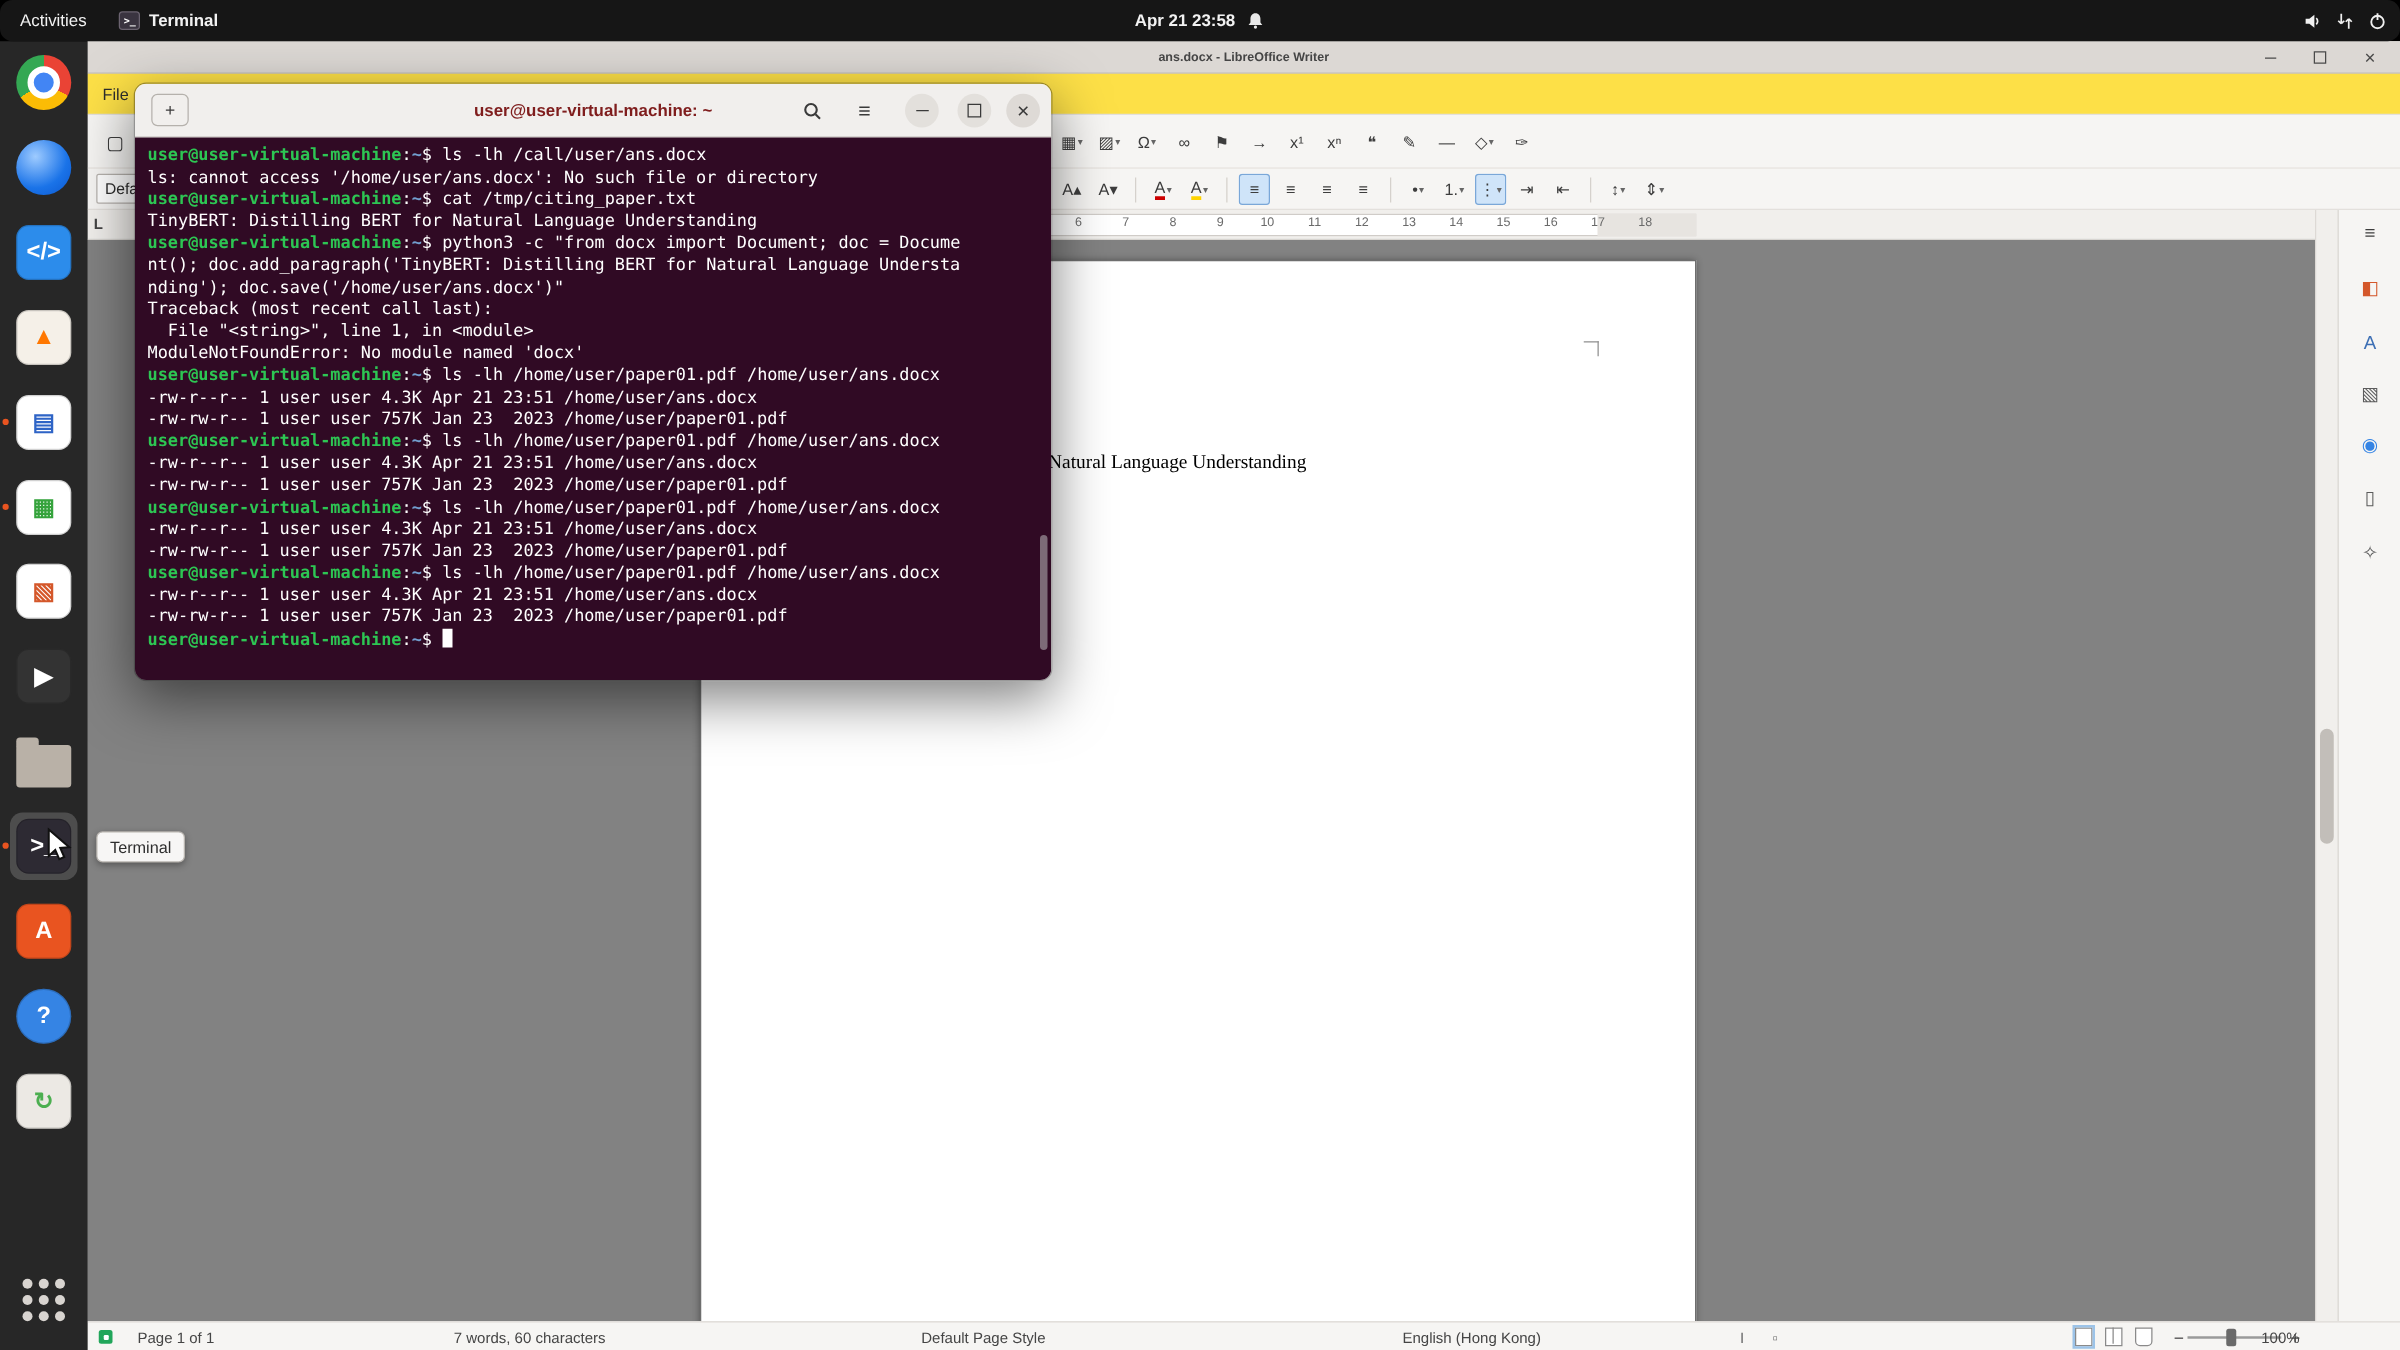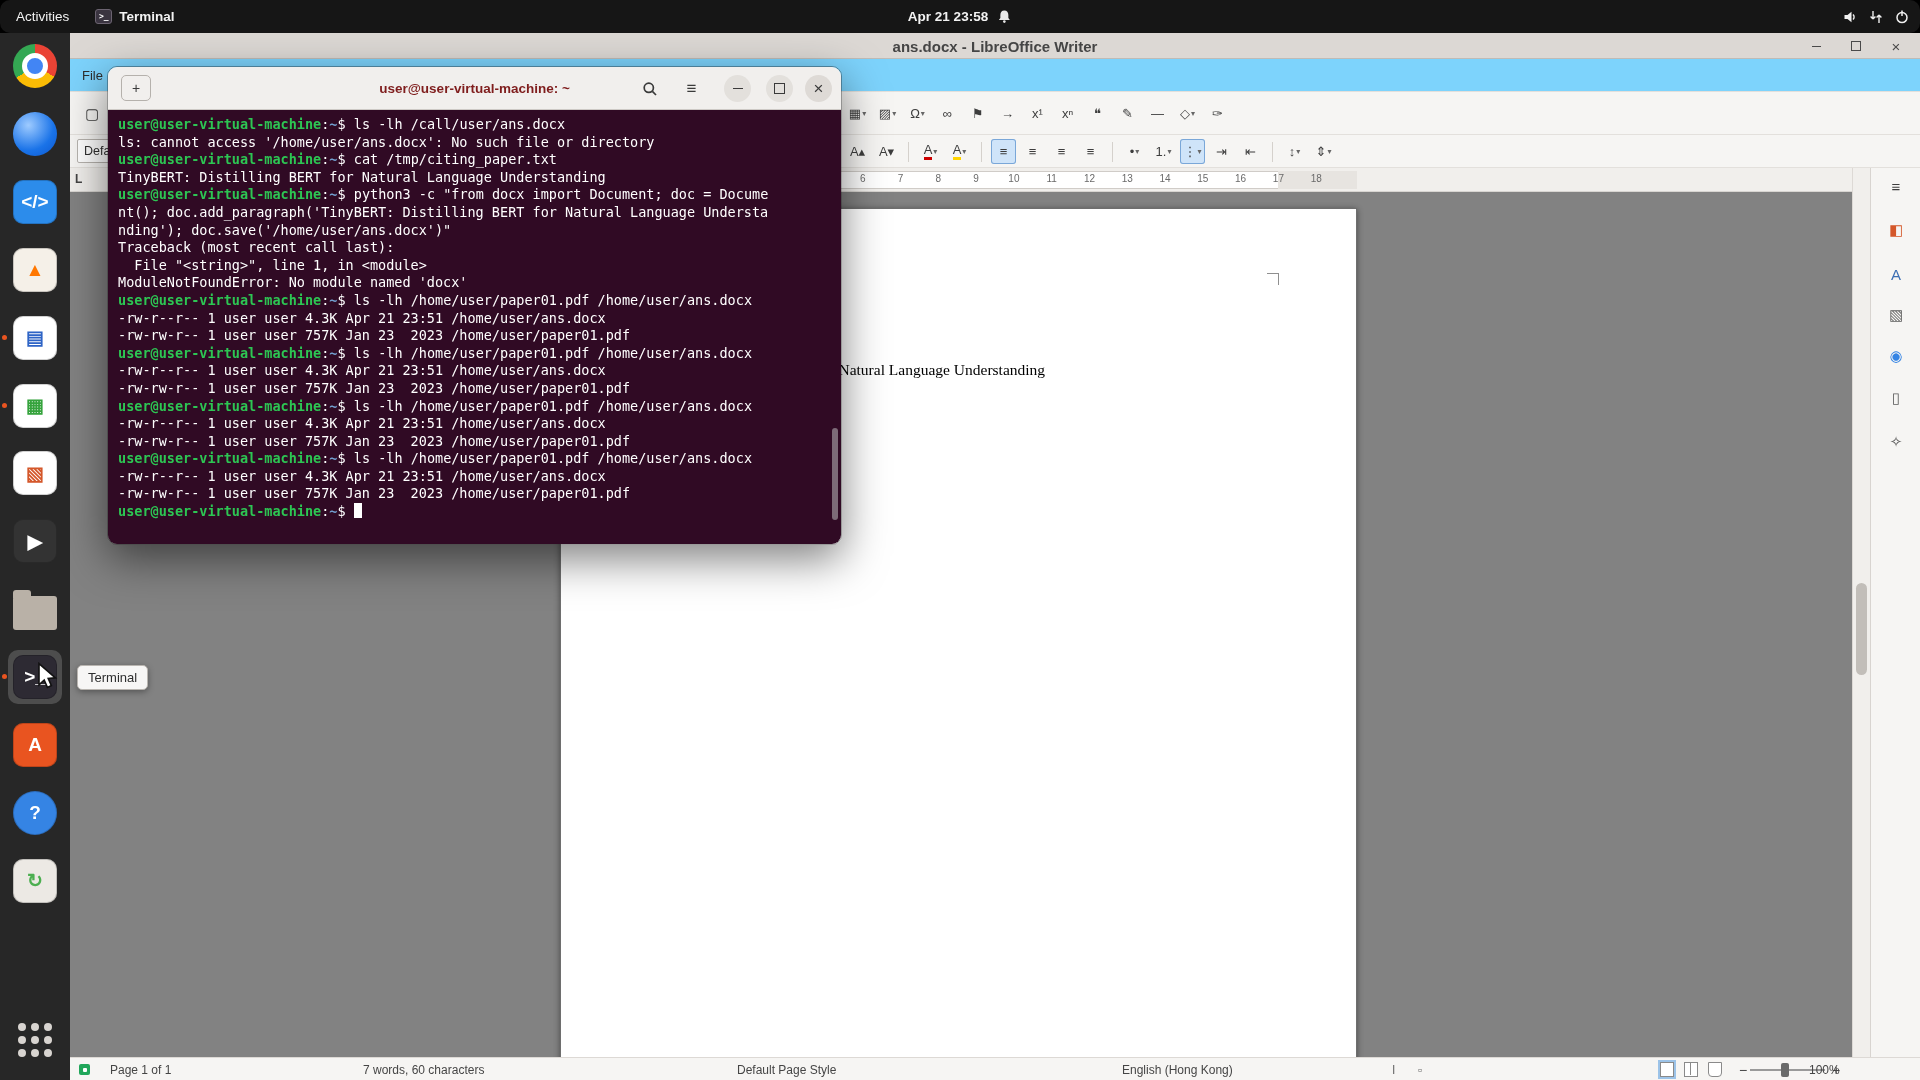--- a/index.html
+++ b/index.html
@@ -11,27 +11,27 @@
   #topbar{position:absolute;left:0;top:0;width:1920px;height:33px;background:#161616;color:#f2f2f2;font-size:13.5px;z-index:50;display:flex;align-items:center;border-radius:10px;}
   #topbar .tbl{display:flex;align-items:center;gap:26px;padding-left:16px;}
   .appmenu{display:flex;align-items:center;gap:7px;font-weight:bold;}
   .app-ic{width:17px;height:15px;background:#3a3440;border:1px solid #6b6370;border-radius:3px;color:#fff;font-size:8px;font-family:"DejaVu Sans Mono",monospace;display:flex;align-items:center;justify-content:center;}
   .tb-center{position:absolute;left:50%;transform:translateX(-50%);display:flex;align-items:center;gap:9px;font-weight:bold;}
   .tb-right{position:absolute;right:10px;display:flex;align-items:center;gap:11px;}
 
   
   #writer{position:absolute;left:70px;top:33px;width:1850px;height:1047px;background:#f6f5f3;z-index:10;}
   .lo-titlebar{position:absolute;left:0;top:0;width:100%;height:26px;background:#dcd8d4;border-bottom:1px solid #bfbbb6;}
-  .lo-title{position:absolute;left:0;top:0;width:100%;height:26px;display:flex;align-items:center;justify-content:center;font-size:15px;font-weight:bold;color:#454545;}
+  .lo-title{position:absolute;left:0;top:0;width:100%;height:26px;display:flex;align-items:center;justify-content:center;font-size:10px;font-weight:bold;color:#454545;}
   .lo-btns{position:absolute;right:16px;top:0;height:26px;display:flex;align-items:center;gap:24px;}
   .lo-btn{width:16px;height:16px;display:flex;align-items:center;justify-content:center;cursor:default;}
   .lo-btn.mn::before{content:"";width:9px;border-top:1.5px solid #4a4a4a;}
   .lo-btn.mx::before{content:"";width:8px;height:8px;border:1.5px solid #4a4a4a;}
   .lo-btn.cl::before{content:"×";font-size:15px;color:#4a4a4a;line-height:1;}
-  .lo-menubar{position:absolute;left:0;top:26px;width:100%;height:33px;background:#7dd3fc;border-bottom:1px solid #e3e0dc;display:flex;align-items:center;}
+  .lo-menubar{position:absolute;left:0;top:26px;width:100%;height:33px;background:#fde047;border-bottom:1px solid #e3e0dc;display:flex;align-items:center;}
   .menu-item{padding:0 8px;margin-left:4px;font-size:13px;color:#2e2e2e;}
   .lo-toolbar1{position:absolute;left:0;top:59px;width:100%;height:43px;background:#f6f5f3;border-bottom:1px solid #e3e0dc;}
   .lo-toolbar2{position:absolute;left:0;top:102px;width:100%;height:33px;background:#f6f5f3;border-bottom:1px solid #e3e0dc;}
   .tb-icon{min-width:25px;height:25px;display:inline-flex;align-items:center;justify-content:center;font-size:13px;color:#3d3d3d;border-radius:3px;padding:0 1px;}
   .tb-icon.active{background:#cfe4f9;box-shadow:inset 0 0 0 1px #7aa7d8;}
   .tb-icon .u{border-bottom:3px solid;line-height:1.05;}
   .u-red .u{border-color:#cc0000;}
   .u-yel .u{border-color:#ffd400;}
   .dd{font-size:8px;color:#666;margin-left:1px;}
   .tb-sep{display:inline-block;width:1px;height:20px;background:#d5d1cc;margin:0 5px;vertical-align:middle;}

